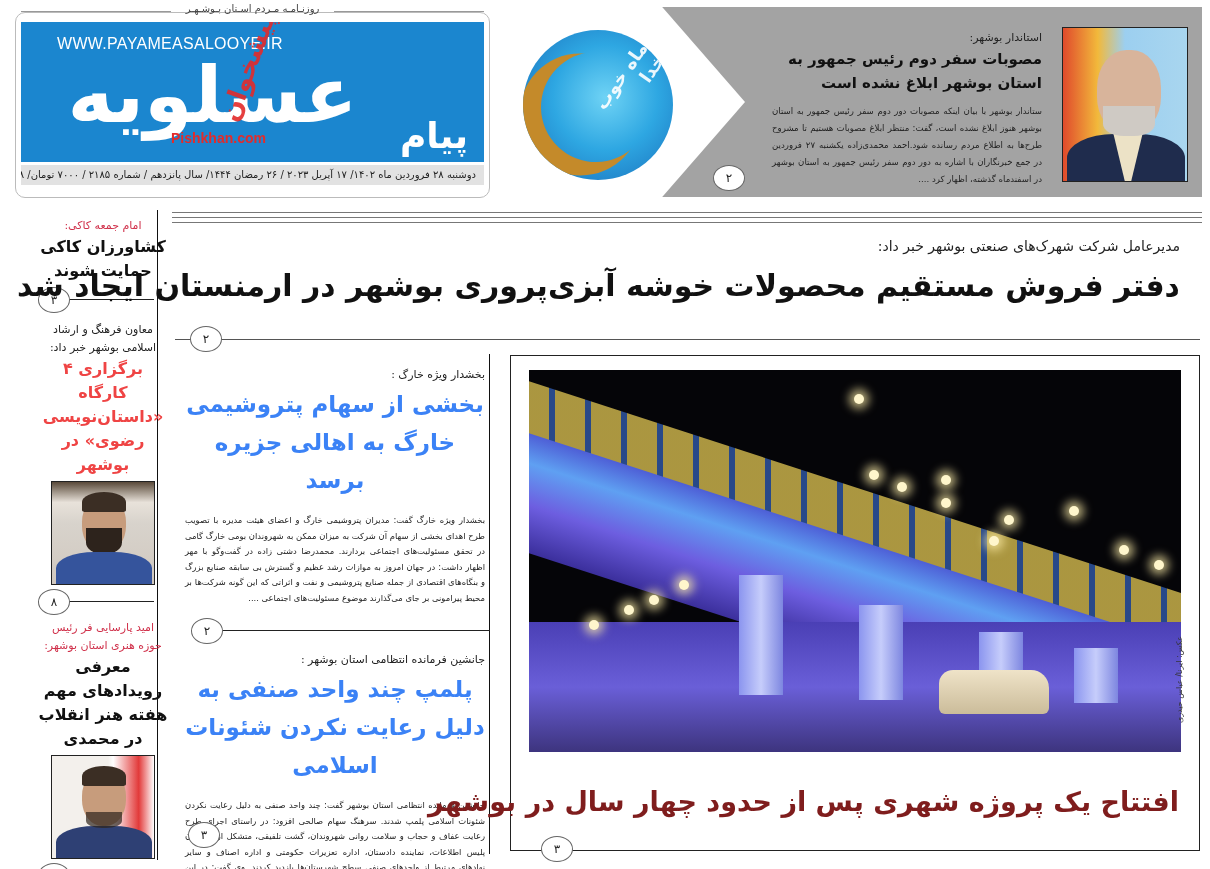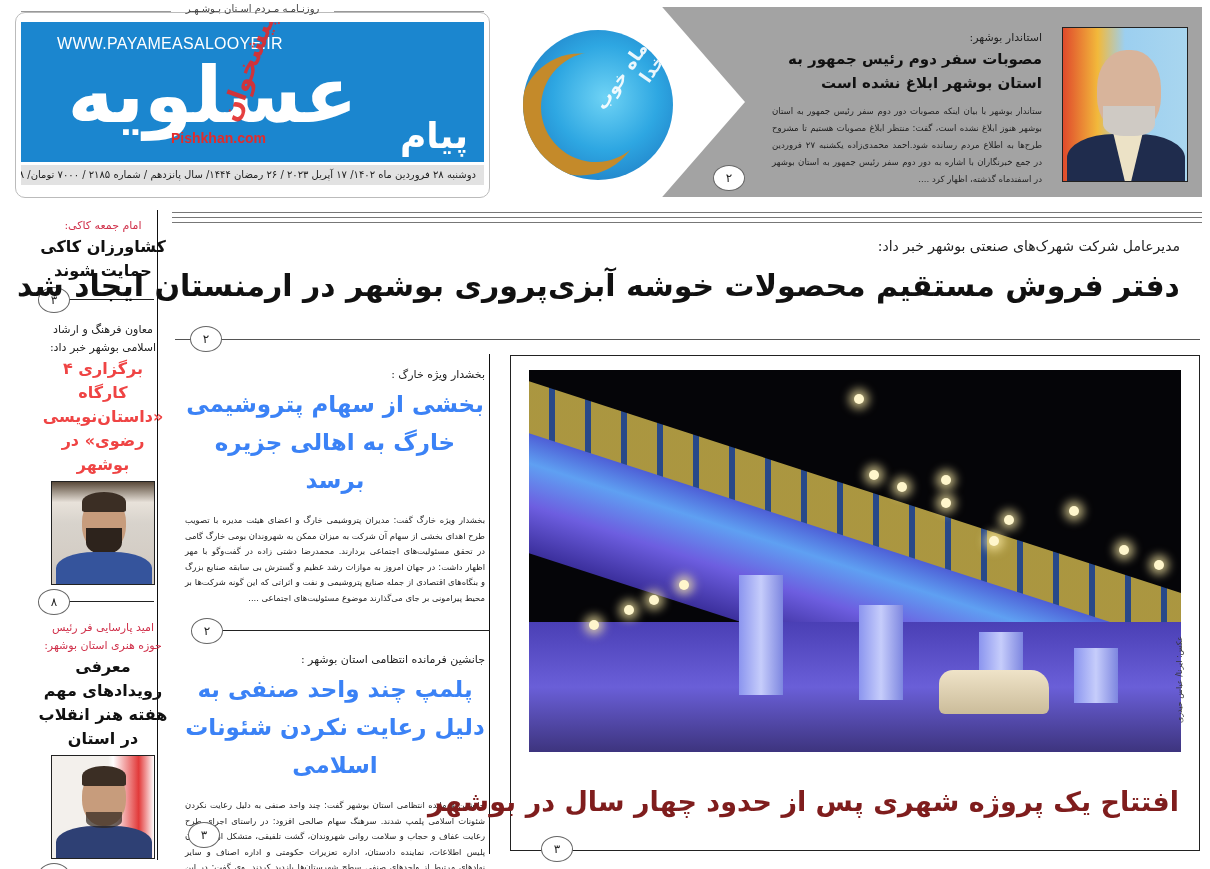--- a/index.html
+++ b/index.html
@@ -143,21 +143,21 @@
     <div class="head"></div>
     <div class="hair"></div>
     <div class="beard"></div>
     <div class="shirt"></div>
   </div>
   <div class="sb-divider">
     <div class="line"></div>
     <div class="page-circle">۸</div>
   </div>
   <div class="sb-kicker" style="padding:0 18px;">امید پارسایی فر رئیس حوزه هنری استان بوشهر:</div>
-  <div class="sb-title" style="padding:0 10px;">معرفی رویدادهای مهم هفته هنر انقلاب در استان</div>
+  <div class="sb-title" style="padding:0 10px;">معرفی رویدادهای مهم هفته هنر انقلاب در محمدی</div>
   <div class="sb-photo p2">
     <div class="shirt"></div>
     <div class="head"></div>
     <div class="hair"></div>
     <div class="beard"></div>
   </div>
   <div class="sb-divider">
 
     <div class="page-circle">۷</div>
   </div>

